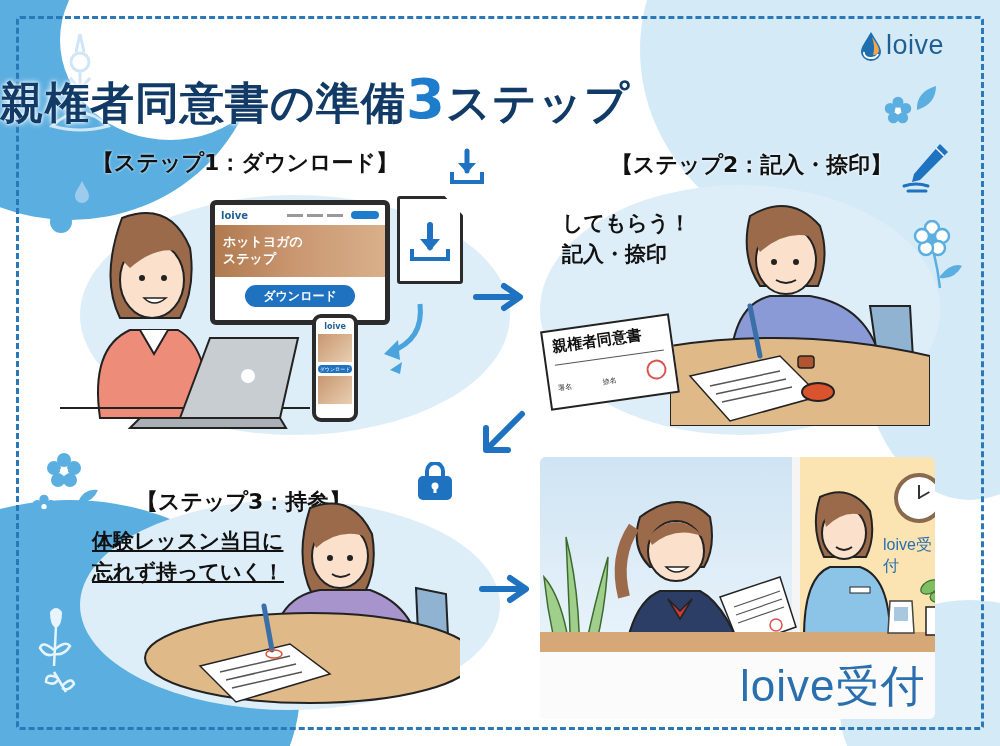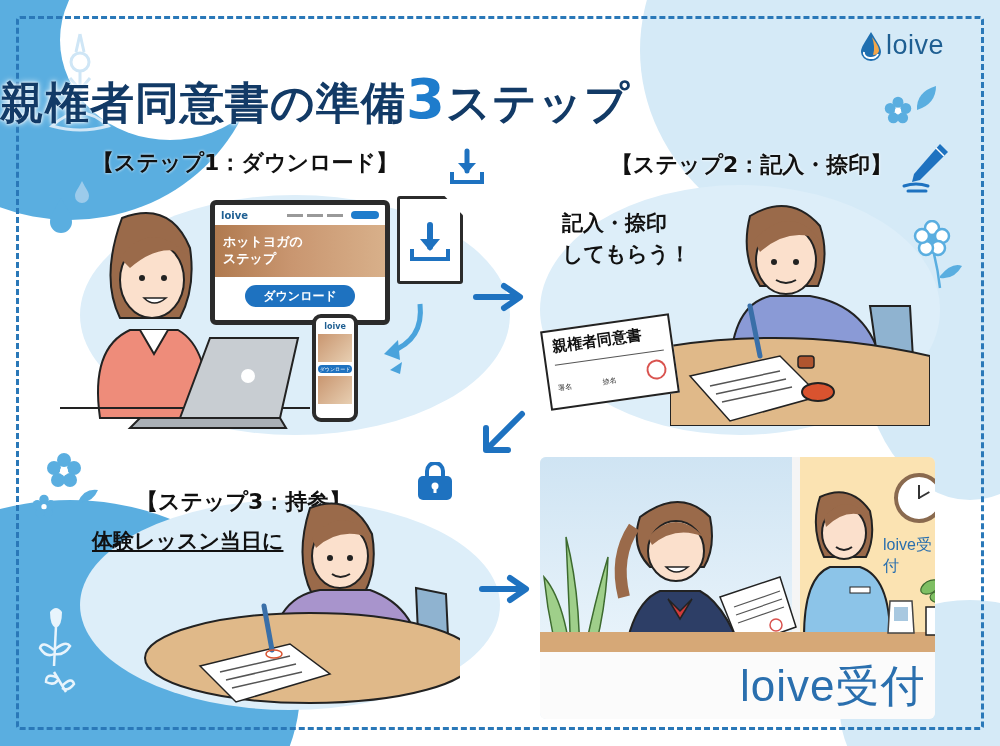--- a/index.html
+++ b/index.html
@@ -273,22 +273,22 @@
 </svg>
 
 <div class="step-heading" style="left:580px; top:150px;margin-left:31px;">【ステップ2：記入・捺印】</div>
 <svg class="icon" style="left:900px; top:140px;" width="52" height="54" viewBox="0 0 52 54">
   <path d="M40 4 L48 12 L20 40 L12 42 L14 34 Z" fill="#1e72c0"></path>
   <path d="M36 8 L44 16" stroke="#fff" stroke-width="1.5"></path>
   <path d="M4 46 Q16 42 28 46 M8 51 L26 51" stroke="#1e72c0" stroke-width="3" fill="none" stroke-linecap="round"></path>
 </svg>
 
 <div class="step-text" style="left:562px; top:208px;">
+  <div>してもらう！</div>
   <div>記入・捺印</div>
-  <div>してもらう！</div>
 </div>
 
 <svg class="person" style="left:670px; top:196px;" width="260" height="230" viewBox="0 0 260 230">
   <path d="M80 20 Q120 -4 150 30 Q160 60 148 90 L90 90 Q70 60 80 20 Z" fill="#9a6a4a" stroke="#222" stroke-width="2"></path>
   <ellipse cx="116" cy="64" rx="30" ry="34" fill="#fbe0cc" stroke="#222" stroke-width="2"></ellipse>
   <path d="M84 44 Q120 6 150 44 Q120 30 90 56 Z" fill="#9a6a4a"></path>
   <circle cx="104" cy="66" r="3" fill="#222"></circle>
     <circle cx="126" cy="66" r="3" fill="#222"></circle>
   <path d="M106 84 Q116 90 126 84" stroke="#222" stroke-width="2" fill="none"></path>
   <path d="M60 180 Q60 110 100 100 L140 100 Q200 110 212 170 Z" fill="#8a9ad6" stroke="#222" stroke-width="2"></path>
@@ -319,20 +319,21 @@
 <div class="step-heading" style="left:136px; top:470px;margin-top:17px;">【ステップ3：持参】</div>
 <svg class="icon" style="left:414px; top:462px;" width="42" height="40" viewBox="0 0 42 40">
   <path d="M13 14 L13 9 A8 8 0 0 1 29 9 L29 14" stroke="#1e72c0" stroke-width="4" fill="none"></path>
   <rect x="4" y="14" width="34" height="24" rx="5" fill="#1e72c0"></rect>
   <circle cx="21" cy="24" r="3.5" fill="#fff"></circle>
     <rect x="19.5" y="25" width="3" height="6" fill="#fff"></rect>
 </svg>
 
 <div class="step-text" style="left:92px; top:526px;text-decoration:underline;">
   <div>体験レッスン当日に</div>
+  <div>忘れず持っていく！</div>
 </div>
 
 <svg class="person" style="left:140px; top:498px;" width="320" height="220" viewBox="0 0 320 220">
   <path d="M170 10 Q212 -6 232 36 Q238 70 224 96 L172 96 Q154 60 170 10 Z" fill="#9a6a4a" stroke="#222" stroke-width="2"></path>
   <ellipse cx="200" cy="58" rx="28" ry="32" fill="#fbe0cc" stroke="#222" stroke-width="2"></ellipse>
   <path d="M172 40 Q204 4 230 40 Q200 28 176 50 Z" fill="#9a6a4a"></path>
   <circle cx="190" cy="60" r="3" fill="#222"></circle>
     <circle cx="210" cy="60" r="3" fill="#222"></circle>
   <path d="M192 76 Q200 82 210 76" stroke="#222" stroke-width="2" fill="none"></path>
   <path d="M130 170 Q130 100 180 92 L230 92 Q280 110 282 170 Z" fill="#a894cc" stroke="#222" stroke-width="2"></path>

